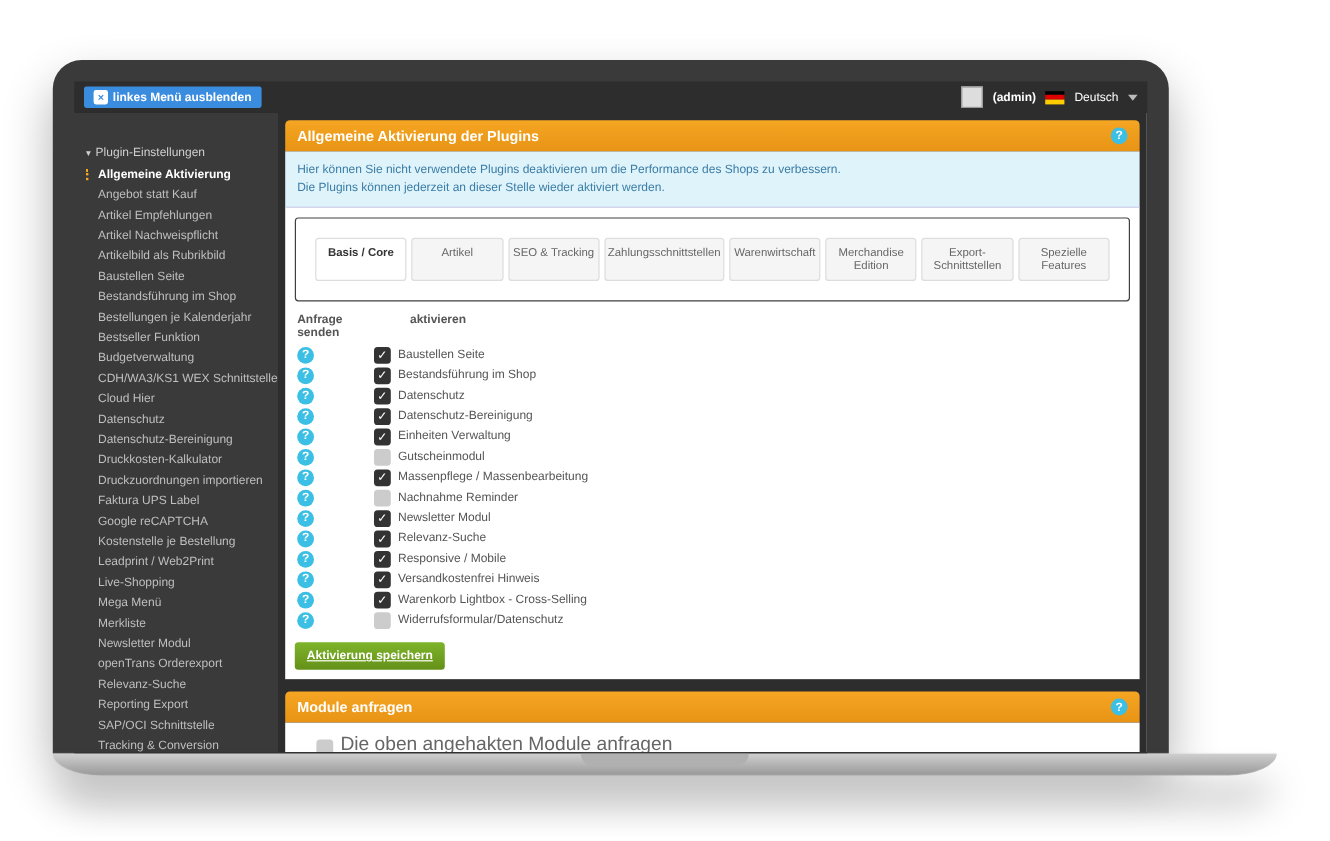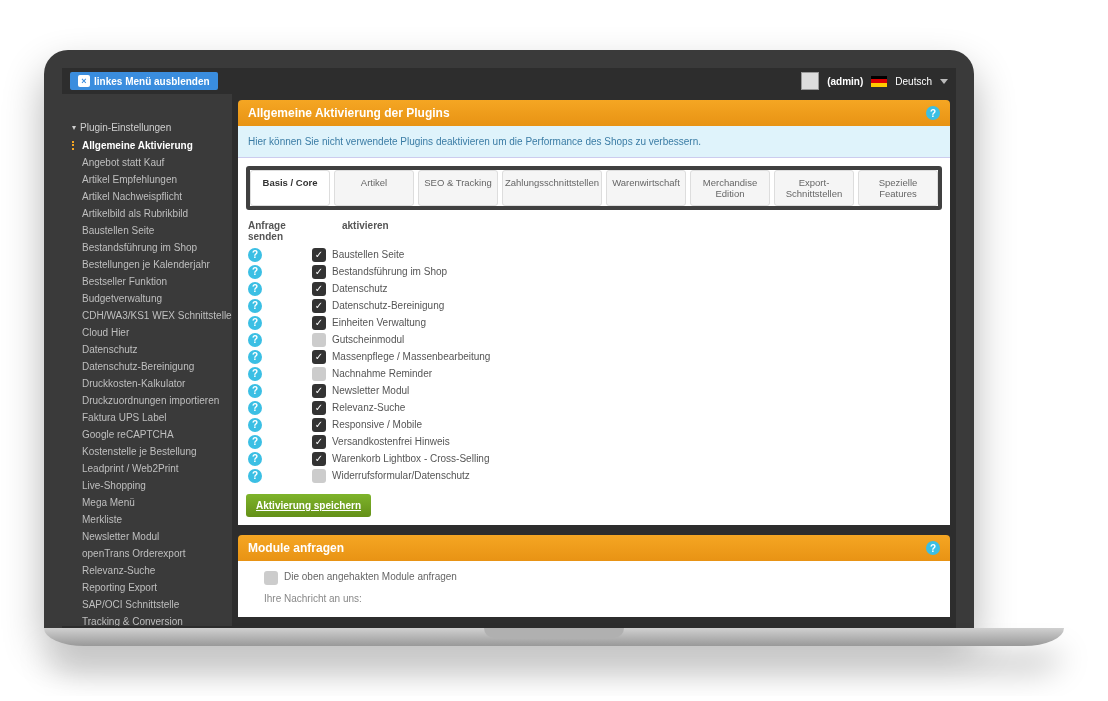--- a/index.html
+++ b/index.html
@@ -183,22 +183,22 @@
   }
 
   .white-panel {
     background: #fff;
     padding: 8px;
   }
 
   .tabs {
     display: flex;
     gap: 4px;
-    border: 4px solid #404040;
-    padding: 0;
+    border: 1px solid #404040;
+    padding: 16px;
     border-radius: 3px;
     margin-bottom: 8px;
   }
   .tab {
     flex: 1;
     text-align: center;
     font-size: 9.5px;
     padding: 6px 2px;
     color: #666;
     background: #f5f5f5;
@@ -272,23 +272,23 @@
   }
 
   .section-gap { height: 10px; background: #2d2d2d; }
 
   .req-area {
     padding: 10px;
     background: #fff;
   }
   .req-check-row {
     display: flex;
-    align-items: flex-start;
+    align-items: flex-end;
     gap: 6px;
-    font-size: 10px;
+    font-size: 16px;
     color: #666;
     margin-bottom: 8px;
     margin-left: 16px;
   }
   .msg-label {
     font-size: 10px;
     color: #888;
     margin-left: 16px;
     margin-bottom: 3px;
   }
@@ -355,20 +355,21 @@
 
         <div class="content">
 
           <div class="panel-header">
             <span>Allgemeine Aktivierung der Plugins</span>
             <span class="help-icon">?</span>
           </div>
 
           <div class="info-box">
             <div>Hier können Sie nicht verwendete Plugins deaktivieren um die Performance des Shops zu verbessern.</div>
+            <div>Die Plugins können jederzeit an dieser Stelle wieder aktiviert werden.</div>
           </div>
 
           <div class="white-panel">
             <div class="tabs" id="tabs">
                 <div class="tab active">Basis / Core</div>
                 <div class="tab">Artikel</div>
                 <div class="tab">SEO &amp; Tracking</div>
                 <div class="tab">Zahlungsschnittstellen</div>
                 <div class="tab">Warenwirtschaft</div>
                 <div class="tab">Merchandise Edition</div>

